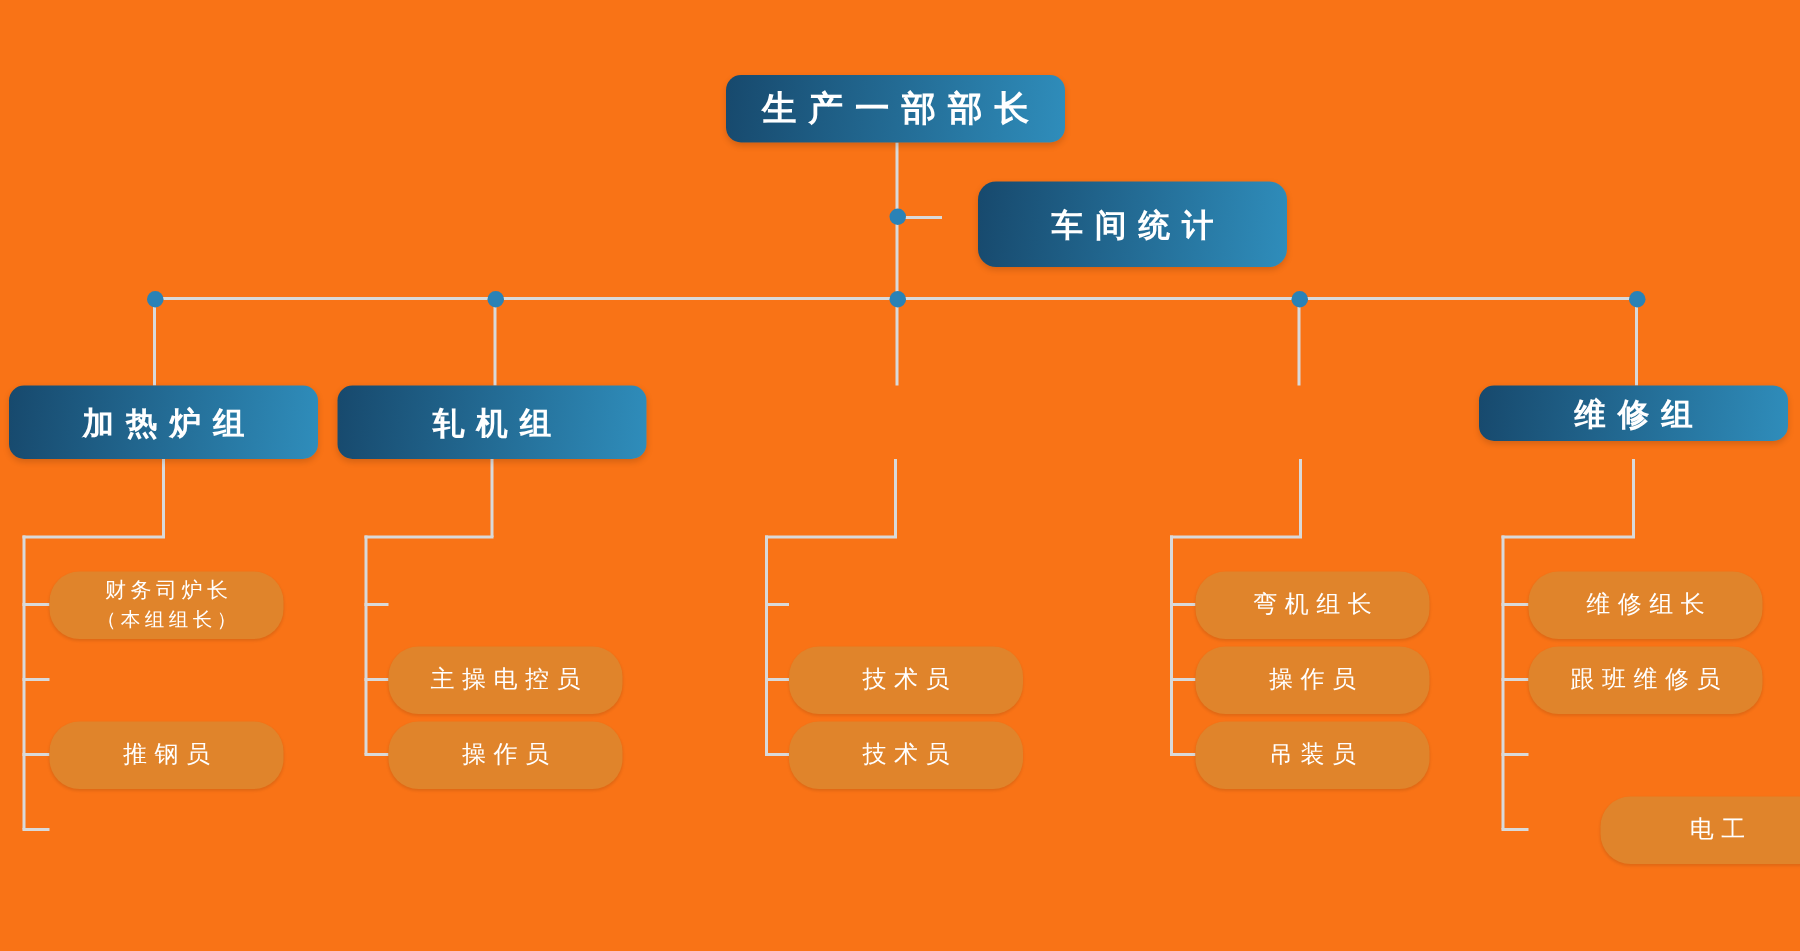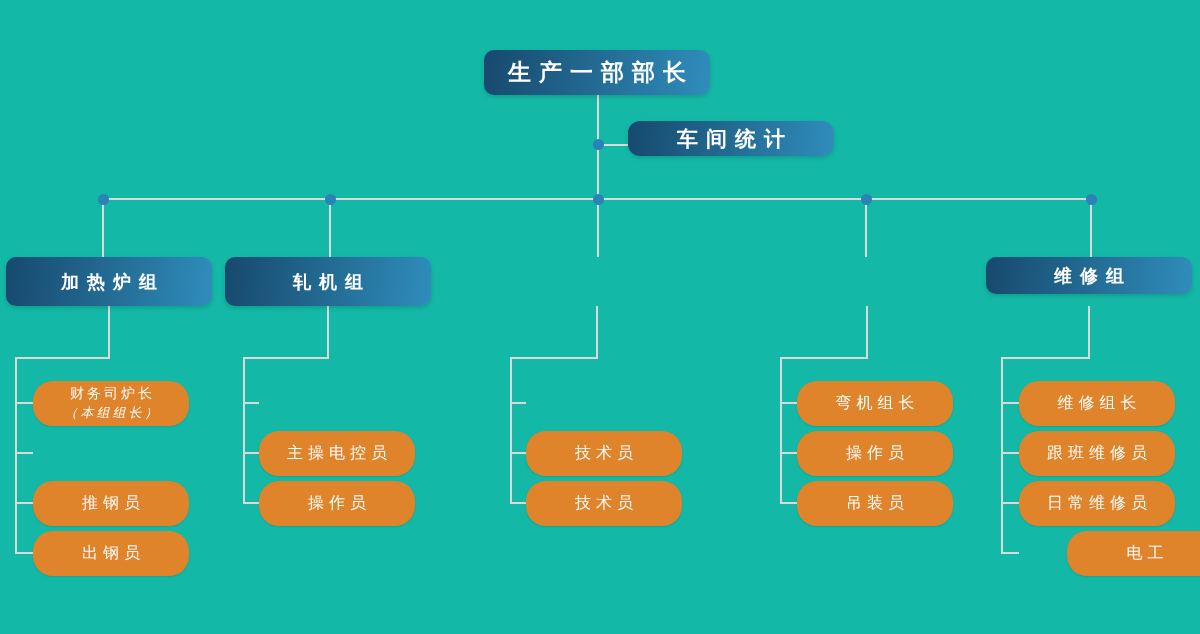--- a/index.html
+++ b/index.html
@@ -1,49 +1,49 @@
 <!DOCTYPE html>
 <html><head>
 <meta charset="utf-8">
 <style>
   html,body{margin:0;padding:0;background:#ffffff;}
   body{font-family:"Liberation Sans","DejaVu Sans",sans-serif;}
-  .canvas{position:relative;width:1200px;height:634px;background:#14b8a6;overflow:hidden;}
+  .canvas{position:relative;width:1200px;height:634px;background:#f97316;overflow:hidden;}
 
   
   .vline{position:absolute;width:2px;background:#d9d9d9;}
   .hline{position:absolute;height:2px;background:#d9d9d9;}
   .dot{position:absolute;width:11px;height:11px;border-radius:50%;background:#2a82b6;}
 
   
   .blue-node{
     position:absolute;
     background:linear-gradient(96deg,#17496d 0%,#2f8dbb 100%);
     border-radius:10px;
     color:#ffffff;
     display:flex;align-items:center;justify-content:center;
     box-shadow:0 2px 4px rgba(0,0,0,0.15);
     white-space:nowrap;
   }
   .root-node{font-size:23px;font-weight:600;letter-spacing:8px;text-indent:8px;}
   .staff-node{font-size:21px;font-weight:600;letter-spacing:8px;text-indent:8px;border-radius:12px;}
-  .group-node{font-size:18px;font-weight:600;letter-spacing:8px;text-indent:8px;}
+  .group-node{font-size:21px;font-weight:600;letter-spacing:8px;text-indent:8px;}
 
   .role-node{
     position:absolute;
     width:156px;height:45px;
     background:#e0842b;
     border-radius:20px;
     color:#ffffff;
     display:flex;flex-direction:column;align-items:center;justify-content:center;
     font-size:16px;letter-spacing:5px;text-indent:5px;
     box-shadow:0 1px 2px rgba(0,0,0,0.10);
     white-space:nowrap;
   }
-  .role-node .sub{font-size:13px;letter-spacing:3px;text-indent:3px;margin-top:1px;font-style:italic;}
+  .role-node .sub{font-size:13px;letter-spacing:3px;text-indent:3px;margin-top:1px;}
   .role-node.two-line{font-size:14px;letter-spacing:3px;text-indent:3px;}
 </style>
 </head>
 <body>
 
 <div class="canvas">
 
   <div class="vline" style="left:597px;top:95px;height:104px"></div>
 
   <div class="hline" style="left:598px;top:144px;width:30px"></div>
@@ -98,35 +98,32 @@
 
   <div class="dot" style="left:592.5px;top:138.5px"></div>
   <div class="dot" style="left:97.5px;top:193.5px"></div>
   <div class="dot" style="left:324.5px;top:193.5px"></div>
   <div class="dot" style="left:592.5px;top:193.5px"></div>
   <div class="dot" style="left:860.5px;top:193.5px"></div>
   <div class="dot" style="left:1085.5px;top:193.5px"></div>
 
   <div class="blue-node root-node" style="left:484px;top:50px;width:226px;height:45px">生产一部部长</div>
 
-  <div class="blue-node staff-node" style="left:628px;top:121px;width:206px;height:35px">车间统计</div>
+  <div class="blue-node staff-node" style="left:652px;top:121px;width:206px;height:57px">车间统计</div>
 
   <div class="blue-node group-node" style="left:6px;top:257px;width:206px;height:49px">加热炉组</div>
   <div class="blue-node group-node" style="left:225px;top:257px;width:206px;height:49px">轧机组</div>
   <div class="blue-node group-node" style="left:986px;top:257px;width:206px;height:37px">维修组</div>
 
   <div class="role-node two-line" style="left:33px;top:381px">
     <span>财务司炉长</span>
     <span class="sub">（本组组长）</span>
   </div>
   <div class="role-node" style="left:33px;top:481px">
     <span>推钢员</span>
-  </div>
-  <div class="role-node" style="left:33px;top:531px">
-    <span>出钢员</span>
   </div>
 
   <div class="role-node" style="left:259px;top:431px">
     <span>主操电控员</span>
   </div>
   <div class="role-node" style="left:259px;top:481px">
     <span>操作员</span>
   </div>
 
   <div class="role-node" style="left:526px;top:431px">
@@ -145,20 +142,17 @@
   <div class="role-node" style="left:797px;top:481px">
     <span>吊装员</span>
   </div>
 
   <div class="role-node" style="left:1019px;top:431px">
     <span>跟班维修员</span>
   </div>
   <div class="role-node" style="left:1019px;top:381px">
     <span>维修组长</span>
   </div>
-  <div class="role-node" style="left:1019px;top:481px">
-    <span>日常维修员</span>
-  </div>
   <div class="role-node" style="left:1067px;top:531px">
     <span>电工</span>
   </div>
 
 </div>
 
 </body></html>

